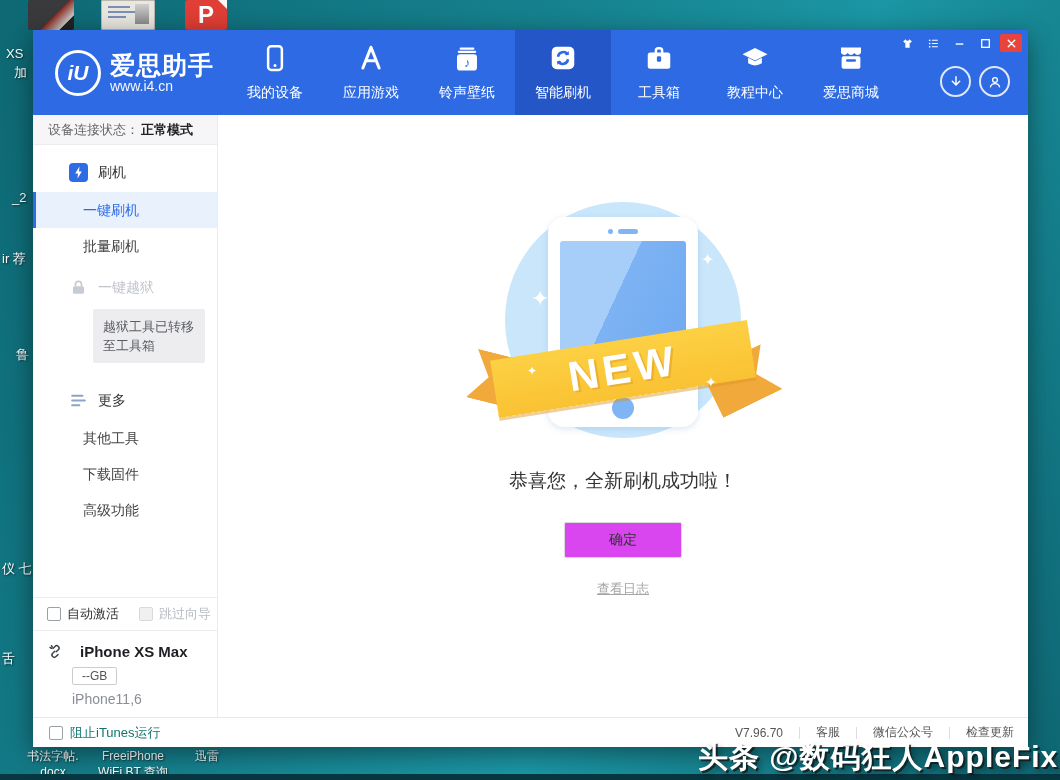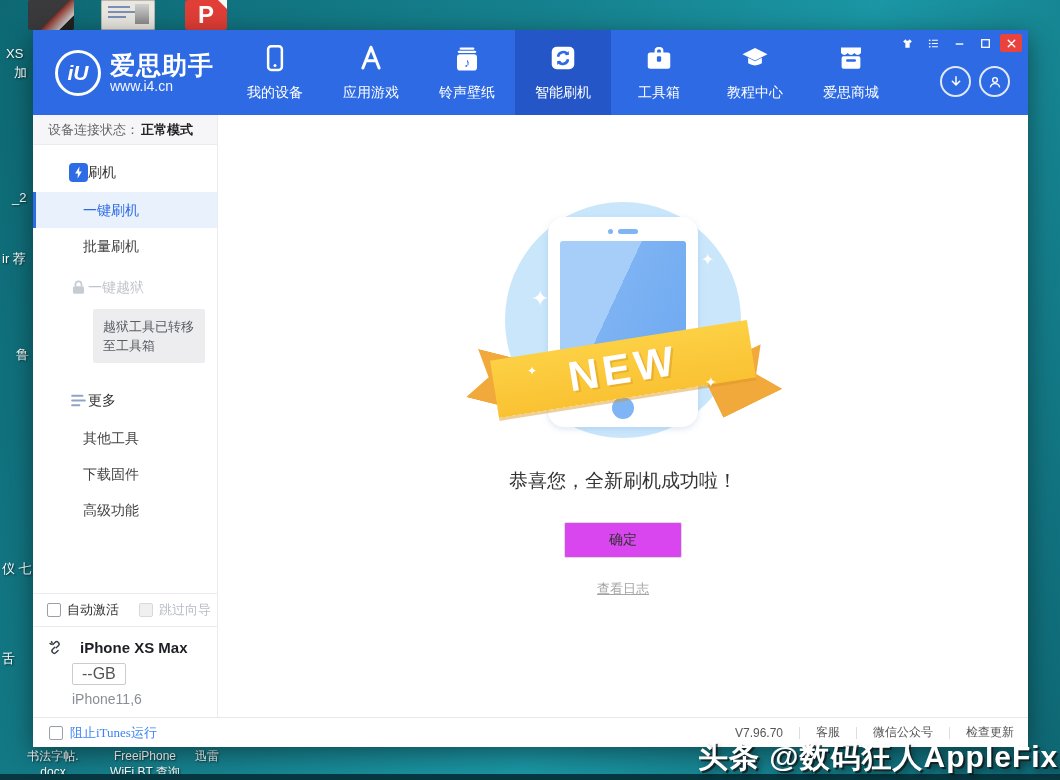--- a/index.html
+++ b/index.html
@@ -61,21 +61,21 @@
   .circle-btn svg { width:16px; height:16px; }
 
   
   .body-row { flex:1; display:flex; min-height:0; }
   .sidebar { width:185px; flex:0 0 185px; border-right:1px solid #ececee;
     display:flex; flex-direction:column; background:#fff; }
   .conn-status { height:30px; background:#f6f6f8; border-bottom:1px solid #ececee;
     display:flex; align-items:center; padding-left:15px; font-size:13px; color:#666; }
   .conn-status b { color:#222; margin-left:2px; font-size:13px; }
   .side-list { flex:1; padding-top:8px; }
-  .side-sec { display:flex; align-items:center; padding:10px 0 10px 36px;
+  .side-sec { display:flex; align-items:center; gap:10px; padding:10px 0 10px 36px;
     font-size:14px; color:#333; }
   .side-sec svg { width:19px; height:19px; }
   .side-item { padding:9px 0 9px 50px; font-size:14px; color:#444; cursor:pointer;
     line-height:18px; }
   .side-item.sel { background:#e9f1fd; color:#2e6ce5; border-left:3px solid #2e6ce5;
     padding-left:47px; }
   .side-sec.disabled { color:#c0c4cb; padding-top:14px; }
   .jb-note { margin:2px 12px 8px 60px; background:#ededef; border-radius:2px;
     padding:8px 10px; font-size:13px; color:#595d63; line-height:19px; }
   .side-gap { height:10px; }
@@ -83,21 +83,21 @@
     padding-left:14px; gap:6px; font-size:13px; color:#333; }
   .chk { width:14px; height:14px; border:1px solid #9aa0a6; background:#fff;
     border-radius:2px; cursor:pointer; flex:0 0 14px; }
   .chk.disabled { background:#f0f0f0; border-color:#d9d9d9; }
   .chk-lbl2 { color:#b9bdc4; margin-left:16px; }
   .device-block { border-top:1px solid #ececee; padding:12px 0 10px 14px; }
   .dev-row1 { display:flex; align-items:center; gap:16px; }
   .dev-row1 svg { width:17px; height:17px; }
   .dev-name { font-size:15px; font-weight:bold; color:#1d1f23; }
   .dev-cap { display:inline-block; margin:7px 0 6px 25px; border:1px solid #ccc;
-    border-radius:2px; font-size:16px; color:#555; padding:1px 9px; }
+    border-radius:2px; font-size:12px; color:#555; padding:1px 9px; }
   .dev-model { margin-left:25px; font-size:14px; color:#8a8e96; }
 
   
   .main { flex:1; position:relative; background:#fff;
     display:flex; flex-direction:column; align-items:center; }
   .illus { position:relative; width:260px; height:240px; margin-top:87px; }
   .illus-circle { position:absolute; left:12px; top:0; width:236px; height:236px;
     border-radius:50%; background:#c9e6fb; }
   .phone { position:absolute; left:55px; top:15px; width:150px; height:210px;
     background:#fff; border-radius:16px;
@@ -127,21 +127,21 @@
   .success-msg { margin-top:26px; font-size:19px; color:#333; font-weight:500; }
   .ok-btn { margin-top:28px; width:118px; height:36px; background:#d946ef;
     border:1px solid #dcdcdc; border-radius:2px; font-size:14px; color:#333;
     cursor:pointer; font-family:"Liberation Sans",sans-serif; }
   .log-link { margin-top:22px; font-size:13px; color:#a5a5a5;
     text-decoration:underline; cursor:pointer; }
 
   
   .footer { flex:0 0 30px; border-top:1px solid #e8e8e8; display:flex;
     align-items:center; padding:0 14px 0 16px; background:#fff; }
-  .foot-left { display:flex; align-items:center; gap:7px; font-size:13px; color:#3b82f6;font-family:Liberation Serif, serif; }
+  .foot-left { display:flex; align-items:center; gap:7px; font-size:13px; color:#0f766e; }
   .foot-right { margin-left:auto; display:flex; align-items:center; gap:0;
     font-size:12px; color:#555; }
   .foot-right .vsep { width:1px; height:12px; background:#ddd; margin:0 16px; }
   .foot-link { cursor:pointer; }
 
   .watermark { position:absolute; left:698px; top:737px; z-index:50;
     color:#fff; font-size:30px; font-weight:bold; white-space:nowrap; letter-spacing:1px;
     text-shadow:2px 2px 0 rgba(20,20,20,.75), 4px 5px 6px rgba(0,0,0,.4); }
 </style>
 </head>
@@ -165,21 +165,21 @@
 <div class="desk-frag" style="left:2px; top:250px;">ir 荐</div>
 <div class="desk-frag" style="left:16px; top:346px;">鲁</div>
 <div class="desk-frag" style="left:12px; top:446px;margin-left:28px;">iK</div>
 <div class="desk-frag" style="left:2px; top:560px;">仪 七</div>
 <div class="desk-frag" style="left:2px; top:650px;">舌</div>
 
 <div class="desk-label" style="left:18px; top:748px; width:70px;">
   <div>书法字帖.</div>
   <div>docx</div>
 </div>
-<div class="desk-label" style="left:100px; top:748px; width:90px;">
+<div class="desk-label" style="left:88px; top:748px; width:90px;">
   <div>FreeiPhone</div>
   <div>WiFi BT 查询</div>
 </div>
 <div class="desk-label" style="left:182px; top:748px; width:50px;">
   <div>迅雷</div>
 </div>
 <div class="taskbar-strip"></div>
 
 <div class="app-window">
 

